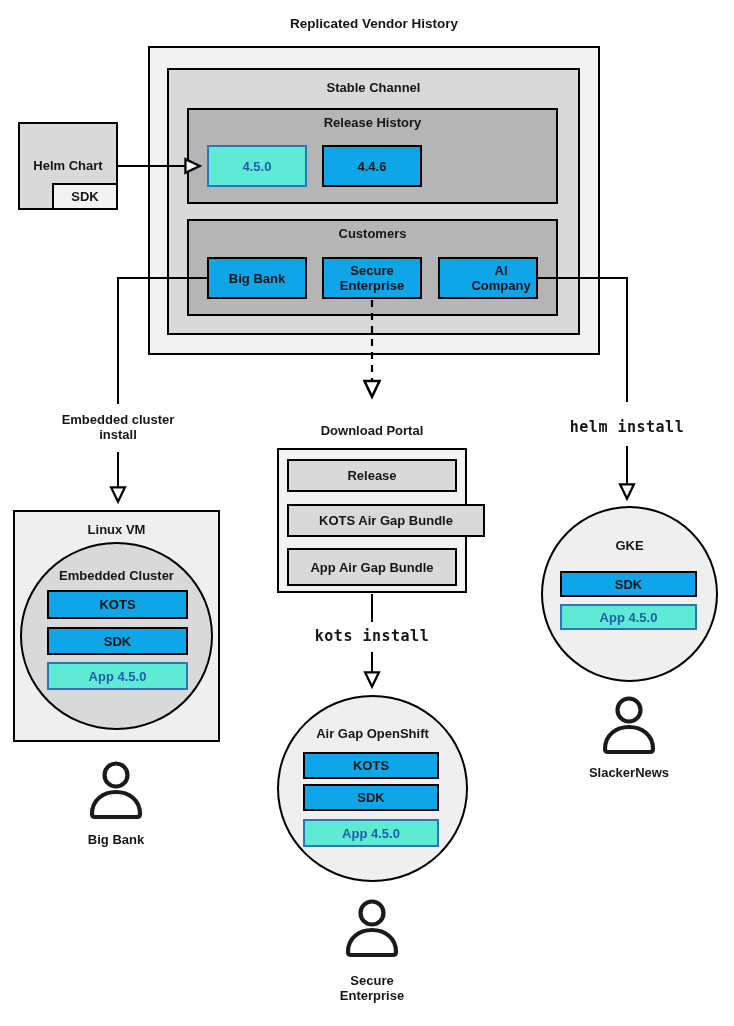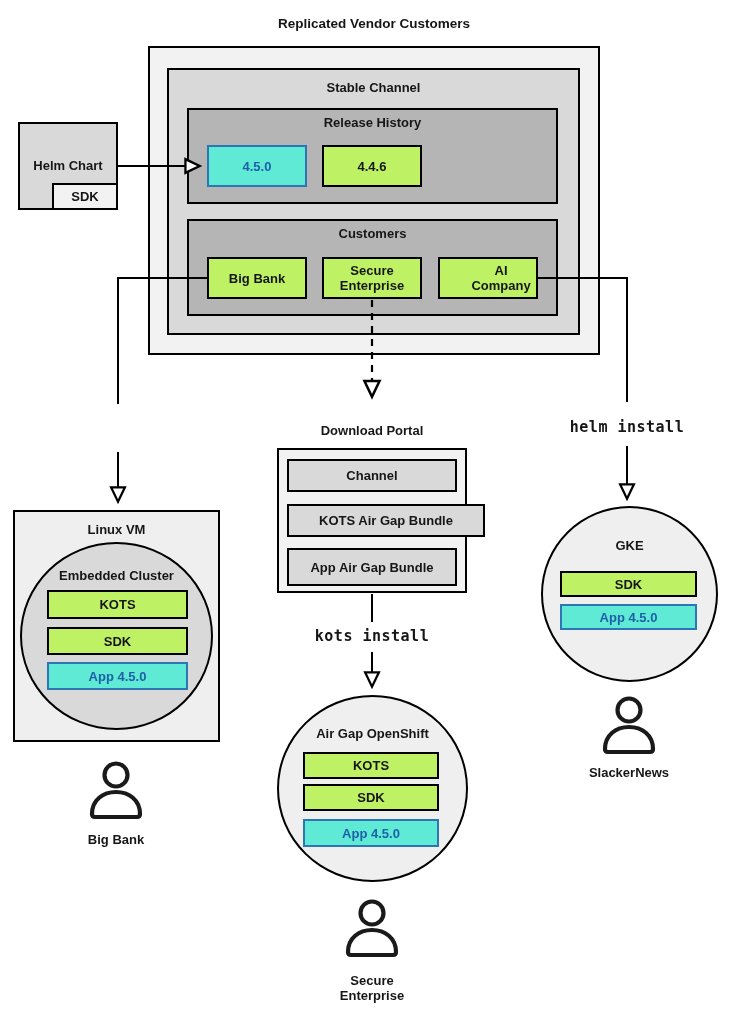--- a/index.html
+++ b/index.html
@@ -3,39 +3,39 @@
 <meta charset="utf-8">
 <style>
   html,body{margin:0;padding:0;background:#fff;}
   #stage{
     position:relative;width:734px;height:1026px;background:#fff;overflow:hidden;
     font-family:"Liberation Sans",sans-serif;color:#161616;
   }
   .abs{position:absolute;box-sizing:border-box;}
   .box{
     border:2px solid #000;display:flex;align-items:center;justify-content:center;
-    text-align:center;font-weight:bold;font-size:13px;line-height:15px;background:#bef264;
+    text-align:center;font-weight:bold;font-size:13px;line-height:15px;background:#0ea5e9;
   }
   .panel{border:2px solid #000;}
   .lbl{font-weight:bold;font-size:13px;line-height:15px;text-align:center;}
   .mono{font-family:"DejaVu Sans Mono",monospace;font-size:15px;font-weight:bold;letter-spacing:.5px;}
   .blue{background:#5eead4;border:2px solid #2e75b6;color:#1f5fa9;}
   .fill-lightest{background:#f2f2f2;}
   .fill-light{background:#d9d9d9;}
   .fill-med{background:#b5b5b5;}
   .fill-vm{background:#efefef;}
   .circle{border:2px solid #000;border-radius:50%;}
   svg.overlay{position:absolute;left:0;top:0;z-index:10;pointer-events:none;}
 </style>
 </head>
 <body>
 
 <div id="stage">
 
-  <div class="abs lbl" style="left:148px;top:16px;width:452px;font-size:13.5px;">Replicated Vendor Customers</div>
+  <div class="abs lbl" style="left:148px;top:16px;width:452px;font-size:13.5px;">Replicated Vendor History</div>
 
   <div class="abs panel fill-lightest" style="left:148px;top:46px;width:452px;height:309px;"></div>
 
   <div class="abs panel fill-light" style="left:167px;top:68px;width:413px;height:267px;"></div>
   <div class="abs lbl" style="left:167px;top:80px;width:413px;">Stable Channel</div>
 
   <div class="abs panel fill-med" style="left:187px;top:108px;width:371px;height:96px;"></div>
   <div class="abs lbl" style="left:187px;top:115px;width:371px;">Release History</div>
 
   <div class="abs box blue" style="left:207px;top:145px;width:100px;height:42px;">4.5.0</div>
@@ -45,35 +45,36 @@
   <div class="abs lbl" style="left:187px;top:226px;width:371px;">Customers</div>
 
   <div class="abs box" style="left:207px;top:257px;width:100px;height:42px;">Big Bank</div>
   <div class="abs box" style="left:322px;top:257px;width:100px;height:42px;padding:0 8px;">Secure Enterprise</div>
   <div class="abs box" style="left:438px;top:257px;width:100px;height:42px;padding-left:26px;">AI Company</div>
 
   <div class="abs panel fill-light" style="left:18px;top:122px;width:100px;height:88px;"></div>
   <div class="abs lbl" style="left:18px;top:158px;width:100px;">Helm Chart</div>
   <div class="abs box fill-lightest" style="left:52px;top:183px;width:66px;height:27px;">SDK</div>
 
+  <div class="abs lbl" style="left:48px;top:412px;width:140px;">Embedded cluster install</div>
 
   <div class="abs panel fill-vm" style="left:13px;top:510px;width:207px;height:232px;"></div>
   <div class="abs lbl" style="left:13px;top:522px;width:207px;">Linux VM</div>
 
   <div class="abs circle fill-light" style="left:20px;top:542px;width:193px;height:188px;"></div>
   <div class="abs lbl" style="left:20px;top:568px;width:193px;">Embedded Cluster</div>
   <div class="abs box" style="left:47px;top:590px;width:141px;height:29px;">KOTS</div>
   <div class="abs box" style="left:47px;top:627px;width:141px;height:28px;">SDK</div>
   <div class="abs box blue" style="left:47px;top:662px;width:141px;height:28px;">App 4.5.0</div>
 
   <div class="abs lbl" style="left:46px;top:832px;width:140px;">Big Bank</div>
 
   <div class="abs lbl" style="left:277px;top:423px;width:190px;">Download Portal</div>
   <div class="abs panel fill-lightest" style="left:277px;top:448px;width:190px;height:145px;"></div>
-  <div class="abs box fill-light" style="left:287px;top:459px;width:170px;height:33px;">Channel</div>
+  <div class="abs box fill-light" style="left:287px;top:459px;width:170px;height:33px;">Release</div>
   <div class="abs box fill-light" style="left:287px;top:504px;width:198px;height:33px;">KOTS Air Gap Bundle</div>
   <div class="abs box fill-light" style="left:287px;top:548px;width:170px;height:38px;">App Air Gap Bundle</div>
 
   <div class="abs lbl mono" style="left:292px;top:629px;width:160px;">kots install</div>
 
   <div class="abs circle fill-vm" style="left:277px;top:695px;width:191px;height:187px;"></div>
   <div class="abs lbl" style="left:277px;top:726px;width:191px;">Air Gap OpenShift</div>
   <div class="abs box" style="left:303px;top:752px;width:136px;height:27px;">KOTS</div>
   <div class="abs box" style="left:303px;top:784px;width:136px;height:27px;">SDK</div>
   <div class="abs box blue" style="left:303px;top:819px;width:136px;height:28px;">App 4.5.0</div>

